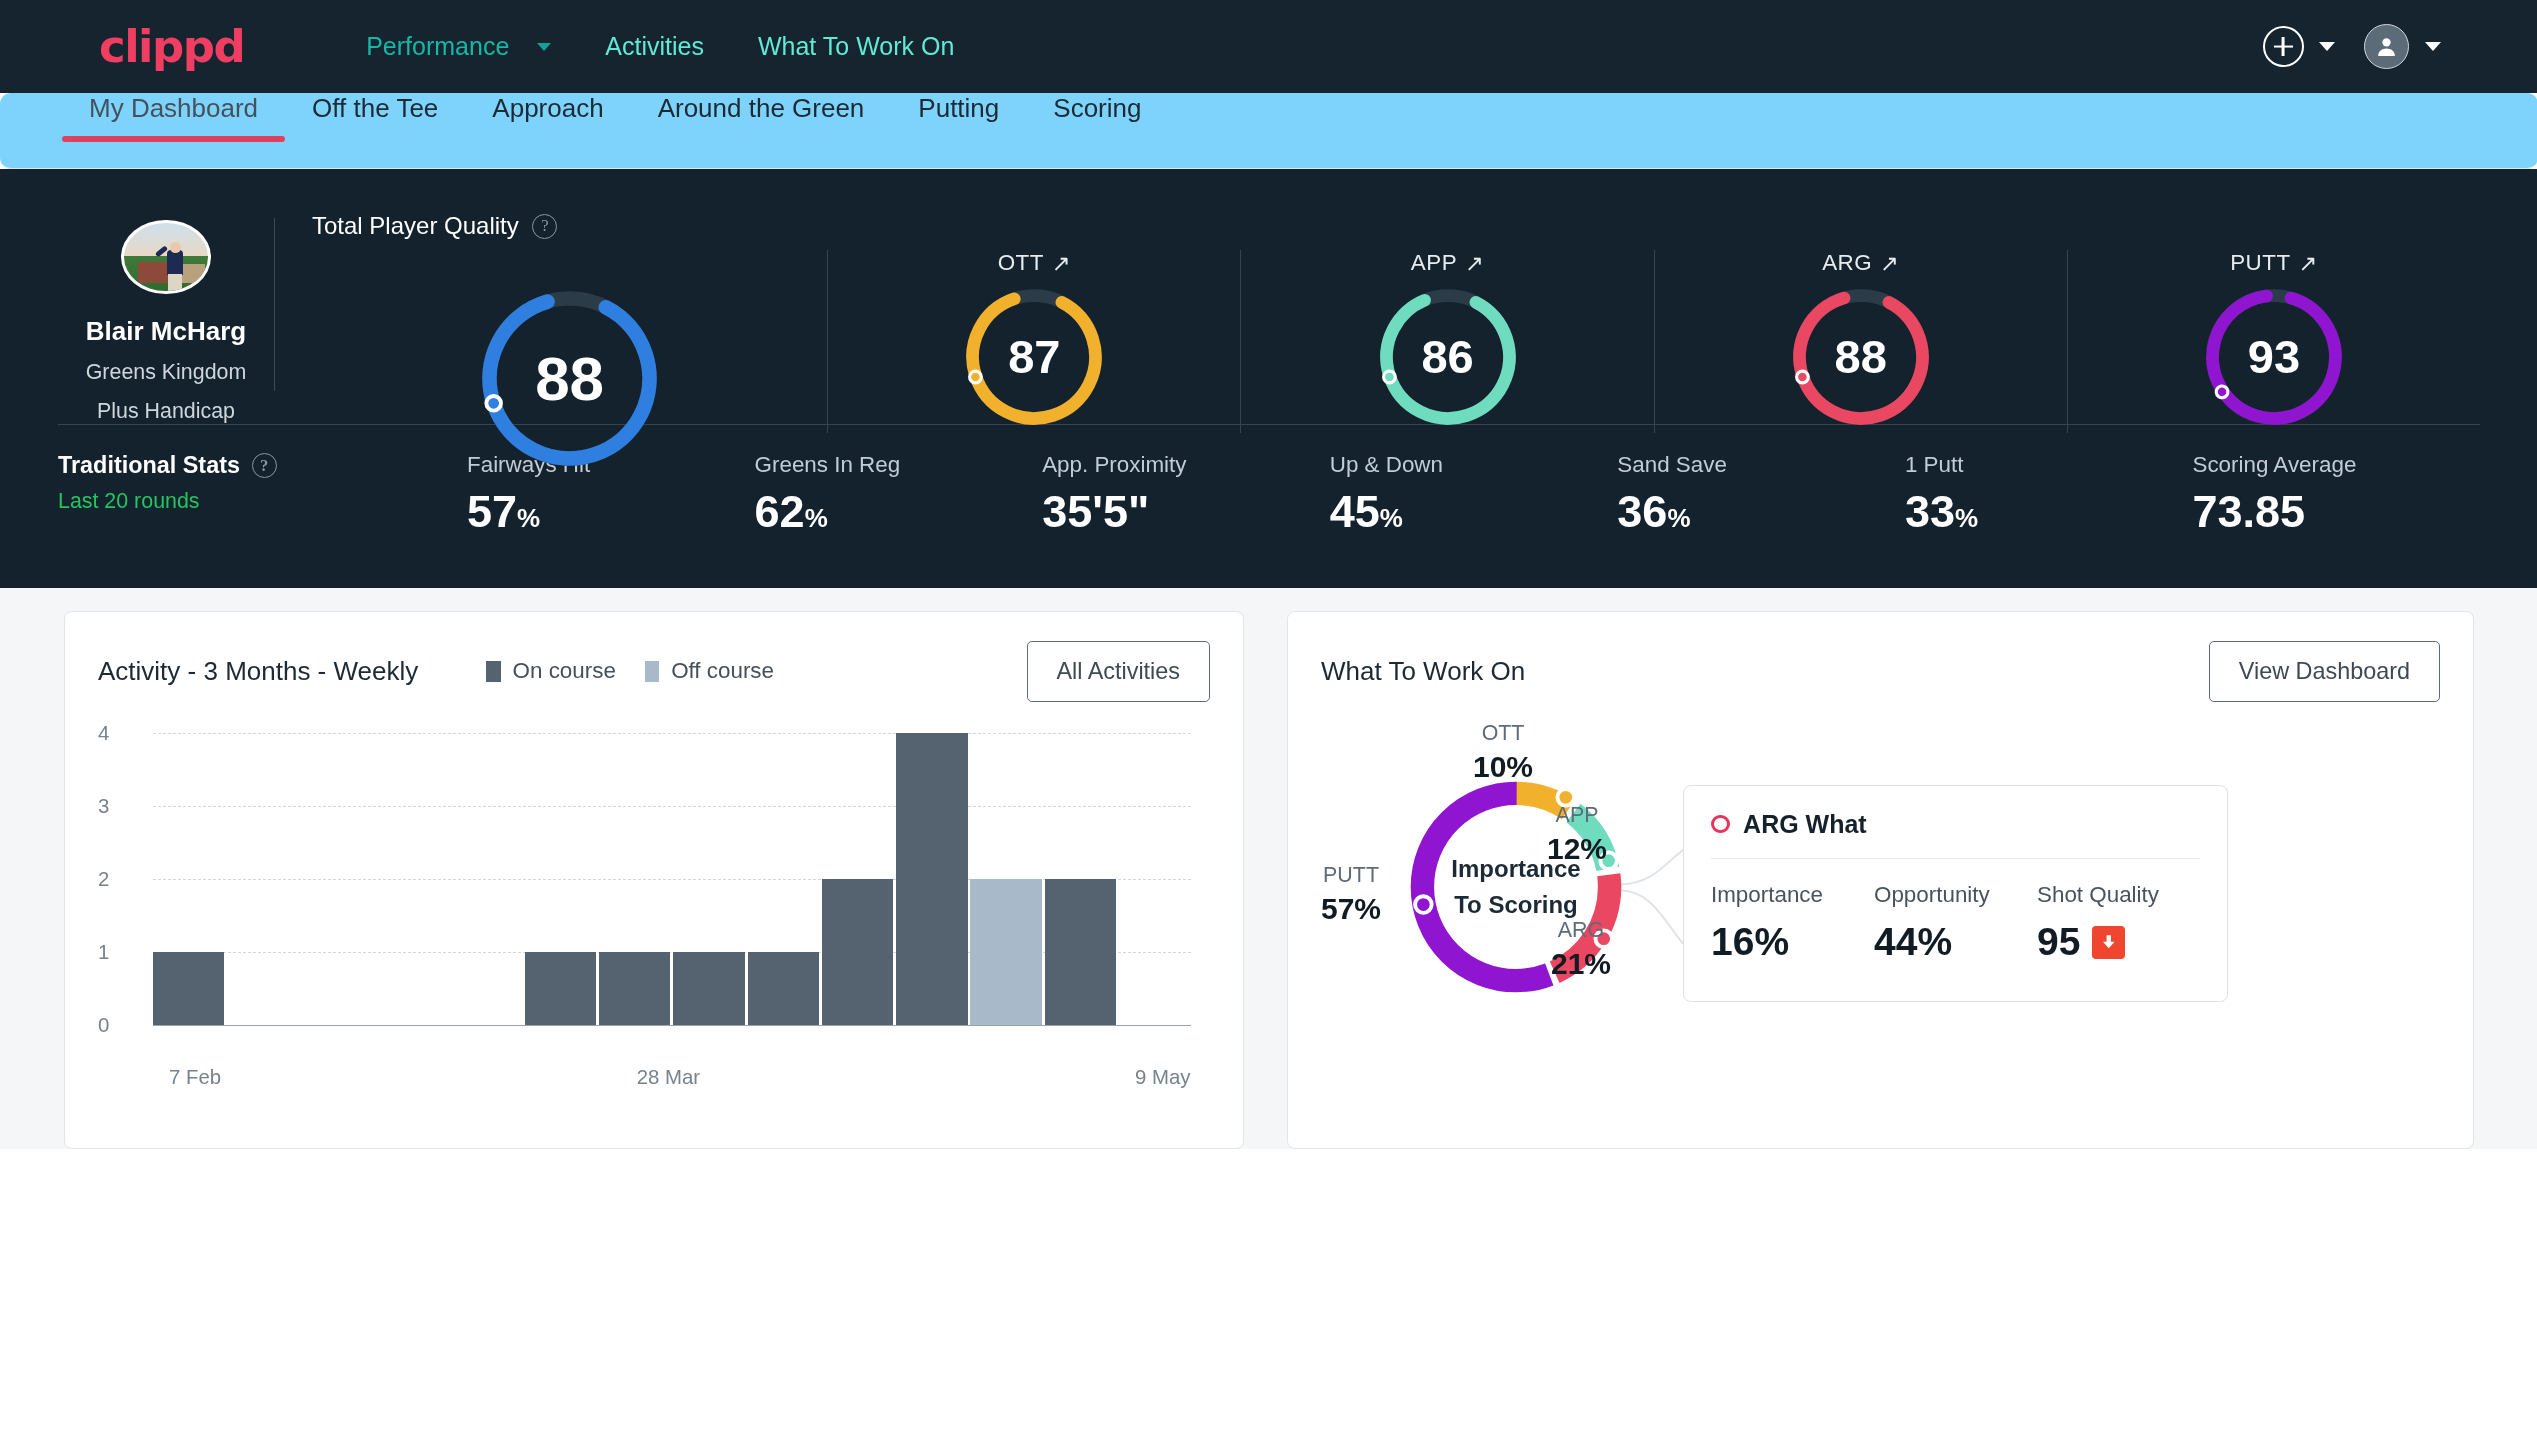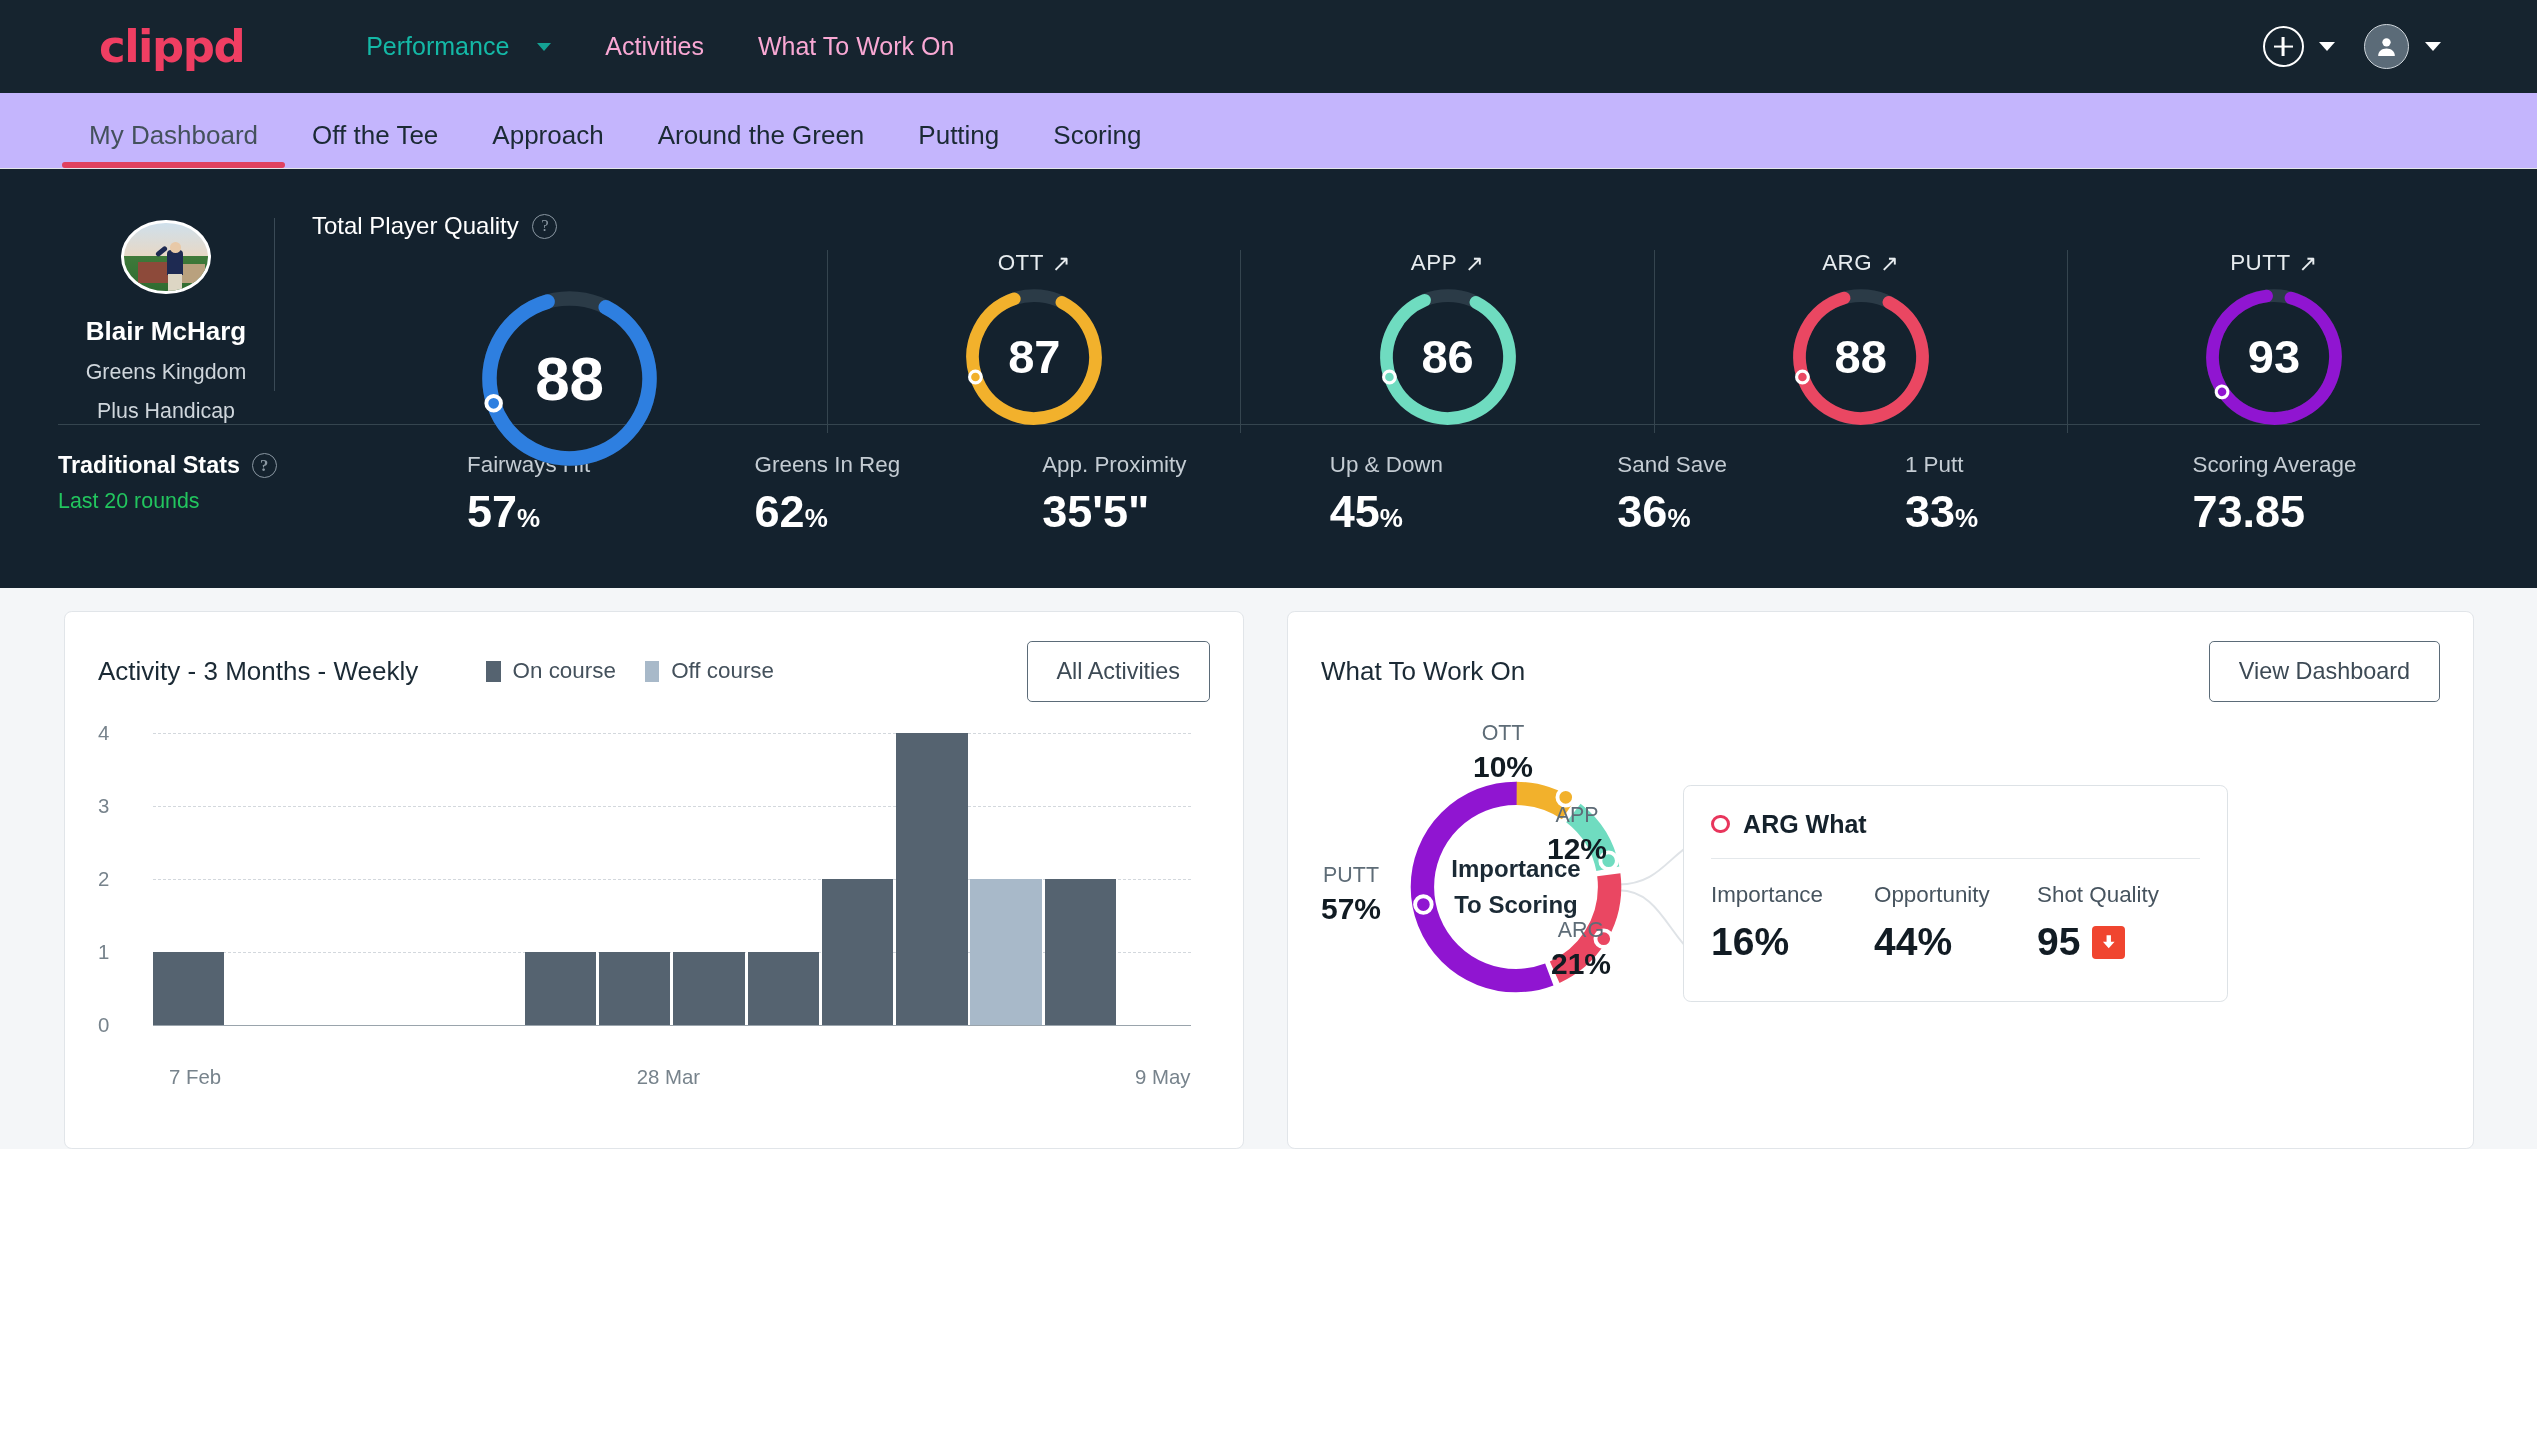--- a/index.html
+++ b/index.html
@@ -11,40 +11,40 @@
   }
   
   .topnav {
     height: 93px; background: #16242f;
     display: flex; align-items: center; padding: 0 58px;
     position: relative;
   }
   .logo { font-size: 45px; font-weight: 700; color: #ef3e62; letter-spacing: -1.5px;
           margin-left: 41px; font-family: "DejaVu Sans", sans-serif; }
   .nav-links { display: flex; align-items: center; margin-left: 95px; gap: 0; }
-  .nav-link { color: #f9a8d4; font-size: 25px; padding: 0 27px; white-space: nowrap;
+  .nav-link { color: #5eead4; font-size: 25px; padding: 0 27px; white-space: nowrap;
               display: flex; align-items: center; gap: 11.7px; cursor: pointer; }
   .nav-link.muted { color: #14b8a6; gap: 28px; }
   .caret { display:inline-block; width: 0; height: 0;
            border-left: 7.8px solid transparent; border-right: 7.8px solid transparent;
            border-top: 8.8px solid currentColor; opacity:.85; }
   .topnav-right { margin-left: auto; display: flex; align-items: center; gap: 29px; padding-right: 39px;}
   .icon-btn { display: flex; align-items: center; gap: 15.6px; cursor: pointer; }
   .circ-plus { width: 41px; height: 41px; border-radius: 50%; border: 2.9px solid #fff;
                position: relative; }
   .circ-plus:before, .circ-plus:after { content:""; position:absolute; background:#fff; }
   .circ-plus:before { left: 50%; top: 8.8px; bottom: 8.8px; width: 2.9px; transform: translateX(-50%); }
   .circ-plus:after { top: 50%; left: 8.8px; right: 8.8px; height: 2.9px; transform: translateY(-50%); }
   .avatar-circ { width: 45px; height: 45px; border-radius: 50%; background: #5b6b78;
                  border: 1.9px solid #cfd6dc; display:flex; align-items:center; justify-content:center; }
   .caret-w { width:0;height:0;border-left:8.8px solid transparent;border-right:8.8px solid transparent;
              border-top:9.7px solid #ffffff; }
   
-  .tabbar { height: 76px; background: #c4b5fd; display: flex; align-items: flex-end;
-            padding-left: 62px; border-bottom: 1px solid #e3e6e9; }
+  .tabbar { height: 76px; background: #7dd3fc; display: flex; align-items: flex-start;
+            padding-left: 62px; border-bottom: 1px solid #e3e6e9; border-radius: 11px; }
   .tab { font-size: 26px; color: #1b2a35; padding: 0 27px 17.5px 27px; cursor: pointer;
          position: relative; white-space: nowrap; }
   .tab.active { color: #44515c; }
   .tab.active:after { content:""; position:absolute; left: 0; right: 0; bottom: 0;
                       height: 5.8px; background: #e0415f; border-radius: 2.9px; }
   
   .hero { background: #14222e; padding: 0 0 0 0; height: 419px; position: relative; }
   .hero-inner { display: flex; padding: 43px 58px 0 58px; height: 255px; }
   .profile { width: 216px; display: flex; flex-direction: column; align-items: center;
              padding-top: 7.8px; }

